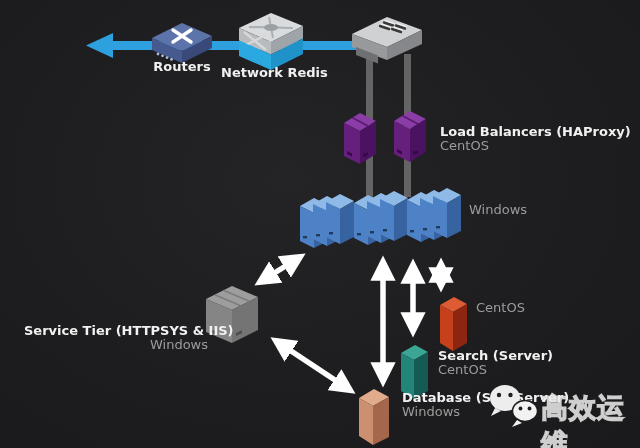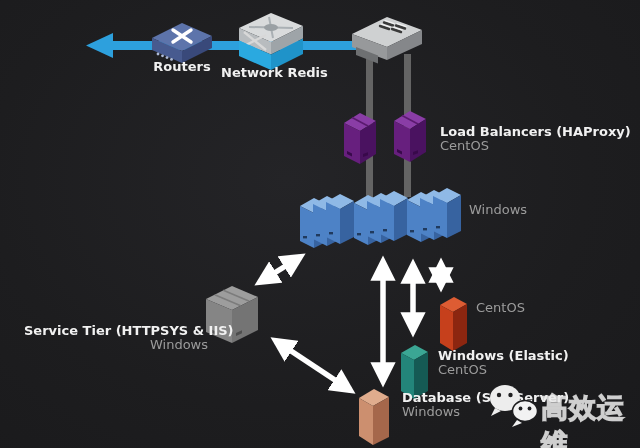--- a/index.html
+++ b/index.html
@@ -223,21 +223,21 @@
     <div class="os">Windows</div>
   </div>
   <div class="lbl right" style="left:24px;top:288px;width:184px;margin-top:36px;">
     <div>Service Tier (HTTPSYS &amp; IIS)</div>
     <div class="os">Windows</div>
   </div>
   <div class="lbl" style="left:476px;top:301px;">
     <div class="os">CentOS</div>
   </div>
   <div class="lbl" style="left:438px;top:349px;">
-    <div>Windows (Elastic)</div>
+    <div>Search (Server)</div>
     <div class="os">CentOS</div>
   </div>
   <div class="lbl" style="left:402px;top:391px;">
     <div>Database (SQL Server)</div>
     <div class="os">Windows</div>
   </div>
 
   <div class="node" style="left:488px;top:383px;">
     <svg width="56" height="48" viewBox="0 0 56 48">
       <ellipse cx="17" cy="15" rx="15" ry="13" fill="#ededed"></ellipse>

